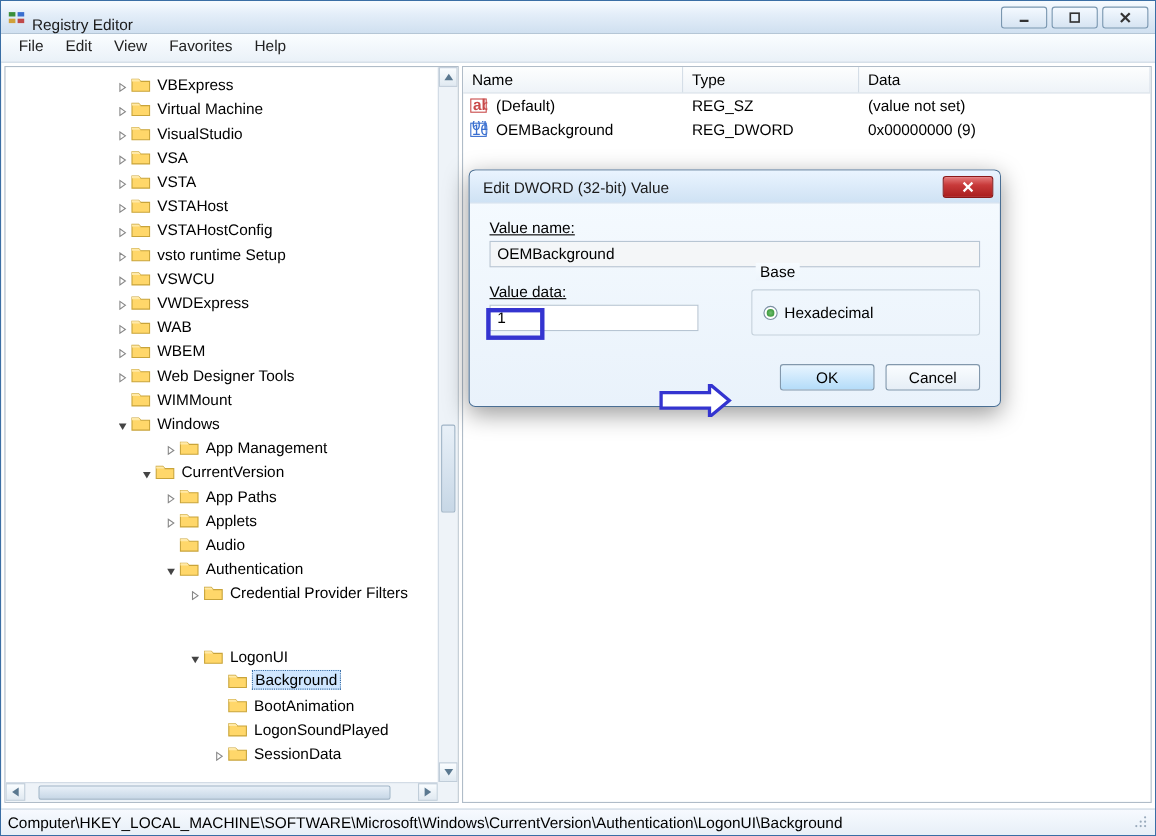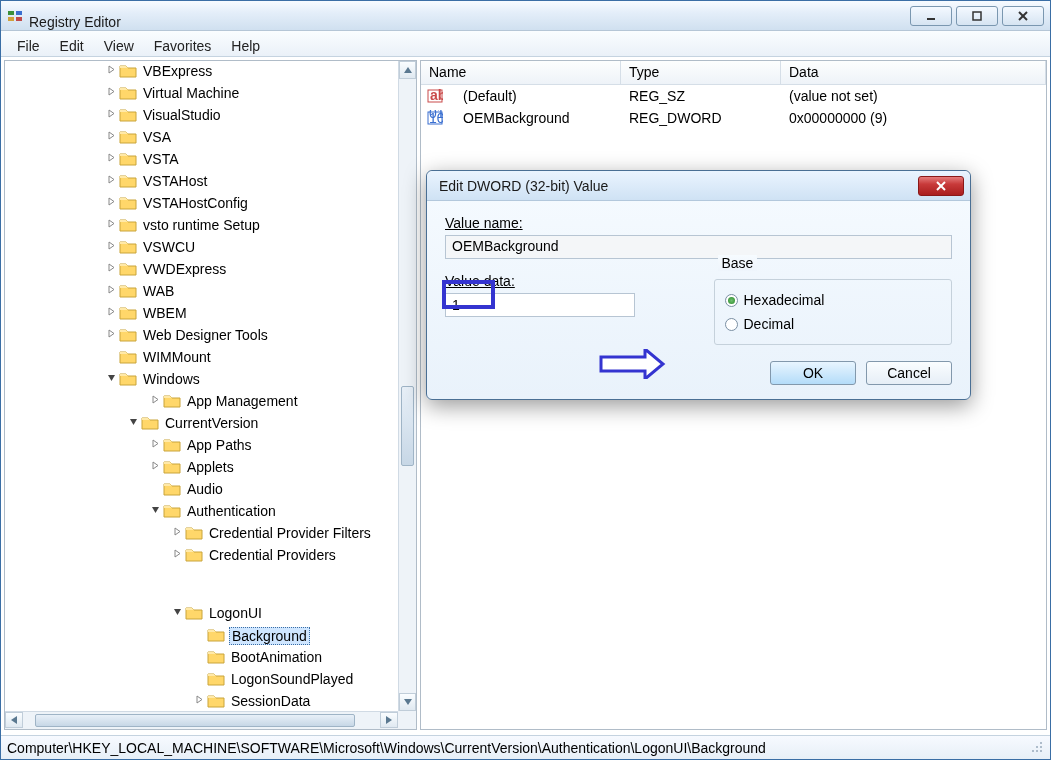--- a/index.html
+++ b/index.html
@@ -8,60 +8,60 @@
   
   
   .titlebar { height:30px; background:linear-gradient(#f7fbff,#e4eef9 40%,#d0e0f0); display:flex; align-items:center; padding:0 6px; border-bottom:1px solid #b5c6d6;}
   .titlebar .appicon { width:16px;height:16px; margin-right:6px;}
   .titlebar .title { flex:1; color:#1a1a1a;margin-top:12px; }
   .winbtns { display:flex; gap:0; }
   .winbtn { width:42px; height:20px; border:1px solid #7a97b0; border-radius:3px; margin-left:4px; background:linear-gradient(#f4f9ff,#d6e4f2); display:flex;align-items:center;justify-content:center; color:#444;}
   .winbtn svg { width:14px;height:14px; }
   
   
-  .menubar { height:26px; background:linear-gradient(#fafdff,#eaf1f8); display:flex; align-items:flex-end; padding:0 8px; gap:4px; border-bottom:1px solid #c5d3e0;}
+  .menubar { height:26px; background:linear-gradient(#fafdff,#eaf1f8); display:flex; align-items:flex-start; padding:0 8px; gap:4px; border-bottom:1px solid #c5d3e0;}
   .menubar span { padding:2px 8px; color:#222; }
   
   
   .main { position:absolute; top:56px; bottom:26px; left:0; right:0; display:flex;}
   .treepane { width:413px; border:1px solid #b0bcc8; margin:3px 0 3px 3px; position:relative; background:#fff; overflow:hidden;}
   .listpane { flex:1; border:1px solid #b0bcc8; margin:3px 3px 3px 3px; background:#fff; position:relative; overflow:hidden;}
   
   
   .treebody { position:absolute; top:0; left:0; right:18px; bottom:18px; overflow:hidden; padding-top:2px;}
-  .tree-row { height:22px; display:flex; align-items:flex-start; white-space:nowrap;}
+  .tree-row { height:22px; display:flex; align-items:flex-end; white-space:nowrap;}
   .expander {width:12px;height:12px;display:inline-flex;align-items:center;justify-content:center;margin-right:2px;flex:0 0 12px;}
   .expander svg{width:9px;height:9px;}
   .folder {width:18px;height:16px;margin-right:4px; flex:0 0 18px;}
   .tree-row.sel .lbl { background:#cfe6ff; border:1px dotted #3a6ea5; padding:0 2px;}
   .lbl{padding:0 2px;}
   .vscroll { position:absolute; top:0; right:0; bottom:18px; width:18px; background:#eef3f8; border-left:1px solid #d0dae4;}
   .vscroll .arrow {height:18px;background:linear-gradient(#fafdff,#e0e9f1);border:1px solid #c0cdd9;display:flex;align-items:center;justify-content:center;}
   .vscroll .thumb {position:absolute;left:2px;right:2px;background:linear-gradient(#e8f0f8,#c7d7e6);border:1px solid #9fb4c6;border-radius:2px;}
   .hscroll {position:absolute;left:0;right:18px;bottom:0;height:18px;background:#eef3f8;border-top:1px solid #d0dae4;}
   .hscroll .arrowh{width:18px;height:16px;background:linear-gradient(#fafdff,#e0e9f1);border:1px solid #c0cdd9;display:inline-flex;align-items:center;justify-content:center;}
   .hscroll .thumbh{position:absolute;top:2px;bottom:2px;background:linear-gradient(#e8f0f8,#c7d7e6);border:1px solid #9fb4c6;border-radius:2px;}
   .corner{position:absolute;right:0;bottom:0;width:18px;height:18px;background:#eef3f8;}
   
   
   .listhdr { height:24px; display:flex; border-bottom:1px solid #d5dee7; background:linear-gradient(#fdfefe,#eef3f8);}
   .listhdr div { padding:3px 8px; border-right:1px solid #d5dee7;}
   .listhdr .c1{width:200px;} .listhdr .c2{width:160px;} .listhdr .c3{flex:1;}
   .listrow { height:22px; display:flex; align-items:center;}
-  .listrow .c1{width:200px;display:flex;align-items:center;padding-left:6px;gap:20px;}
+  .listrow .c1{width:200px;display:flex;align-items:center;padding-left:6px;gap:8px;}
   .listrow .c2{width:160px;padding-left:8px;}
   .listrow .c3{flex:1;padding-left:8px;}
   .valicon{width:16px;height:16px;}
   
   
   .status { position:absolute; left:0;right:0;bottom:0;height:24px; background:linear-gradient(#f7faff,#e7eff7); border-top:1px solid #c5d3e0; padding:2px 6px; display:flex;align-items:center;}
   .status .grip{margin-left:auto;}
   
   
-  .dialog { position:absolute; left:425px; top:169px; width:545px; background:linear-gradient(#f6fbff,#e9f2fb); border:1px solid #4a6f94; border-radius:6px; box-shadow:0 6px 22px rgba(0,0,0,.4);}
+  .dialog { position:absolute; left:425px; top:153px; width:484px; background:linear-gradient(#f6fbff,#e9f2fb); border:1px solid #4a6f94; border-radius:6px; box-shadow:0 6px 22px rgba(0,0,0,.4);}
   .dialog .dtitle{height:30px;background:linear-gradient(#eaf4ff,#cfe2f4);border-radius:6px 6px 0 0;display:flex;align-items:center;padding:0 6px 0 12px;border-bottom:1px solid #b3c8dc;}
   .dialog .dtitle .t{flex:1;color:#1a1a1a;}
   .dclose{width:46px;height:20px;background:linear-gradient(#e57b7b,#c83a3a 40%,#a91e1e);border:1px solid #8a1818;border-radius:3px;display:flex;align-items:center;justify-content:center;}
   .dbody{padding:14px 18px 14px 18px;}
   .dlabel{color:#000;margin-bottom:4px;text-decoration:underline;}
   .dfield{width:100%;height:24px;border:1px solid #b7c5d3;background:#f4f6f8;padding:2px 6px;margin-bottom:14px;}
   .dfield.active{background:#fff;}
   .drow{display:flex;gap:30px;}
   .dcol{flex:1;}
   .groupbox{border:1px solid #c5d1db;border-radius:3px;padding:8px 10px 8px 10px;margin-top:-10px;}
@@ -370,32 +370,20 @@
             <svg viewBox="0 0 9 9">
               <path d="M2 1 L7 4.5 L2 8 Z" fill="none" stroke="#888" stroke-width="1"></path>
             </svg>
           </span>
           <span class="folder"><svg viewBox="0 0 18 16">
               <path d="M1 3 L7 3 L9 5 L17 5 L17 14 L1 14 Z" fill="#ffd76a" stroke="#c9a43a"></path>
               <path d="M1 3 L7 3 L9 5 L1 5 Z" fill="#ffe9a8"></path>
             </svg></span>
           <span class="lbl">Credential Provider Filters</span>
         </div>
-        <div class="tree-row" style="padding-left: 166px;">
-          <span class="expander">
-            <svg viewBox="0 0 9 9">
-              <path d="M2 1 L7 4.5 L2 8 Z" fill="none" stroke="#888" stroke-width="1"></path>
-            </svg>
-          </span>
-          <span class="folder"><svg viewBox="0 0 18 16">
-              <path d="M1 3 L7 3 L9 5 L17 5 L17 14 L1 14 Z" fill="#ffd76a" stroke="#c9a43a"></path>
-              <path d="M1 3 L7 3 L9 5 L1 5 Z" fill="#ffe9a8"></path>
-            </svg></span>
-          <span class="lbl">Credential Providers</span>
-        </div>
         <div class="tree-row" style="padding-left: 166px; margin-top: 36px;">
           <span class="expander">
             <svg viewBox="0 0 9 9">
               <path d="M1 2 L8 2 L4.5 8 Z" fill="#444"></path>
             </svg>
           </span>
           <span class="folder"><svg viewBox="0 0 18 16">
               <path d="M1 3 L7 3 L9 5 L17 5 L17 14 L1 14 Z" fill="#ffd76a" stroke="#c9a43a"></path>
               <path d="M1 3 L7 3 L9 5 L1 5 Z" fill="#ffe9a8"></path>
             </svg></span>
@@ -535,24 +523,20 @@
         <div class="dlabel">Value data:</div>
         <input class="dfield active" style="width: 190px;" value="1">
       </div>
       <div class="dcol">
         <div class="grouplegend">Base</div>
         <div class="groupbox">
           <div class="radio-row">
             <span class="radio sel"></span>
             <span>Hexadecimal</span>
           </div>
-          <div class="radio-row">
-            <span class="radio"></span>
-            <span>Decimal</span>
-          </div>
         </div>
       </div>
     </div>
     <div class="dbtns">
       <div class="dbtn primary">OK</div>
       <div class="dbtn">Cancel</div>
     </div>
   </div>
 </div>
 

